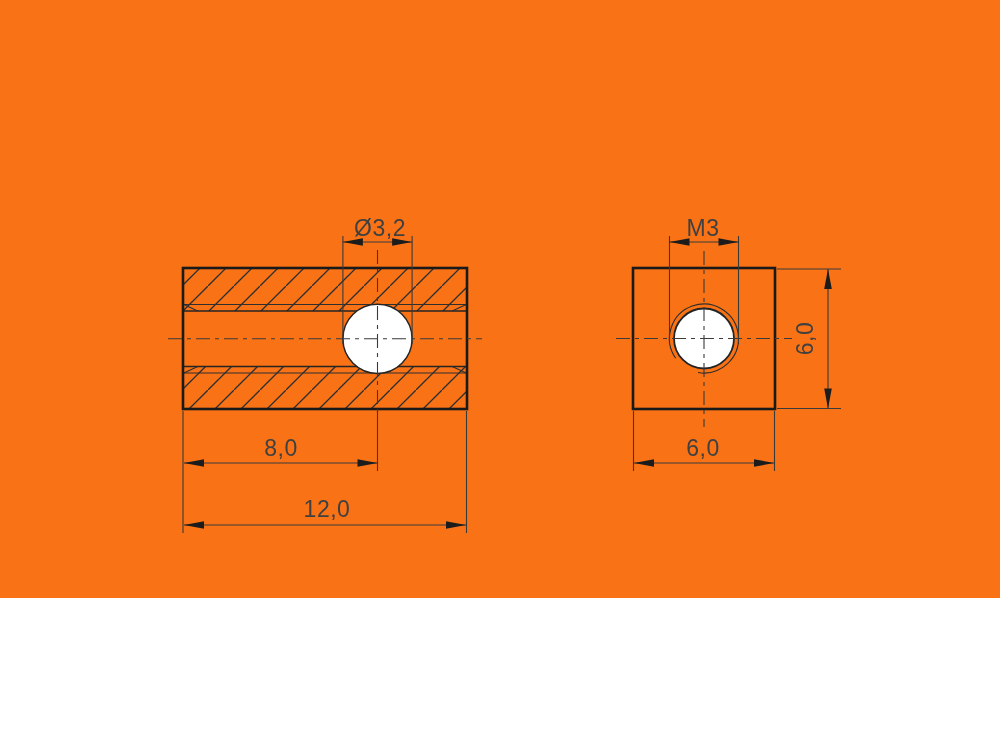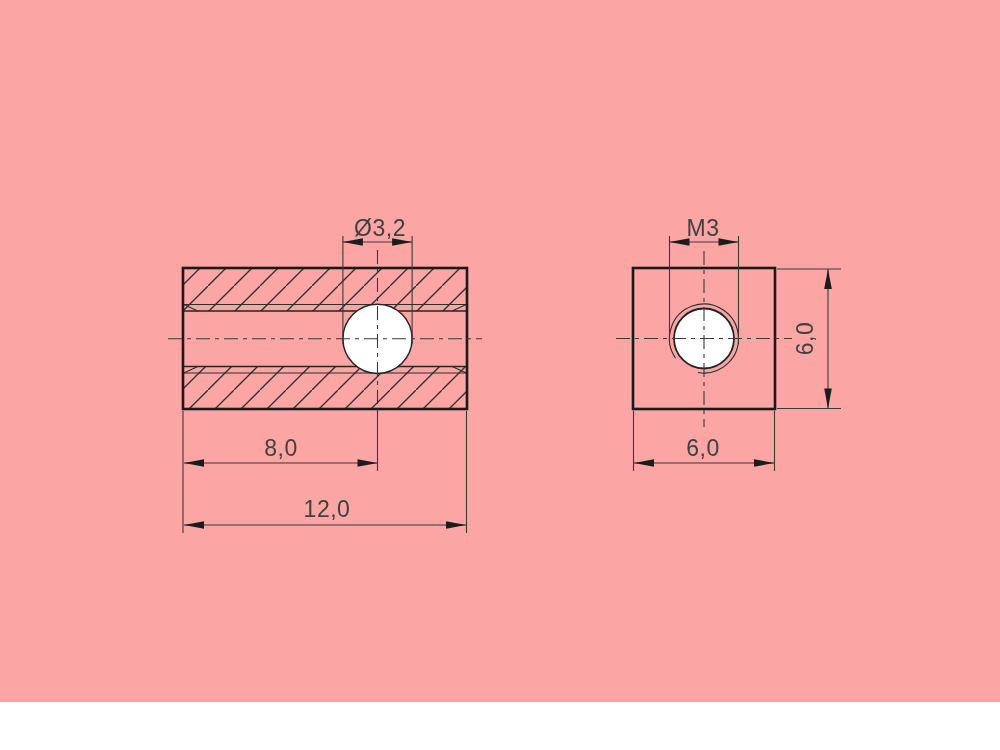--- a/index.html
+++ b/index.html
@@ -3,22 +3,22 @@
 <meta charset="utf-8">
 <style>
   html, body {
     margin: 0;
     padding: 0;
     background: #ffffff;
   }
   .canvas {
     position: relative;
     width: 1000px;
-    height: 702px;
-    background: #fca5a5;
+    height: 598px;
+    background: #f97316;
     overflow: hidden;
     font-family: "Liberation Sans", sans-serif;
   }
   svg { display: block; }
   text.dim {
     font-family: "Liberation Sans", "DejaVu Sans", sans-serif;
     font-size: 23px;
     fill: #404040;
     letter-spacing: 0.5px;
   }

